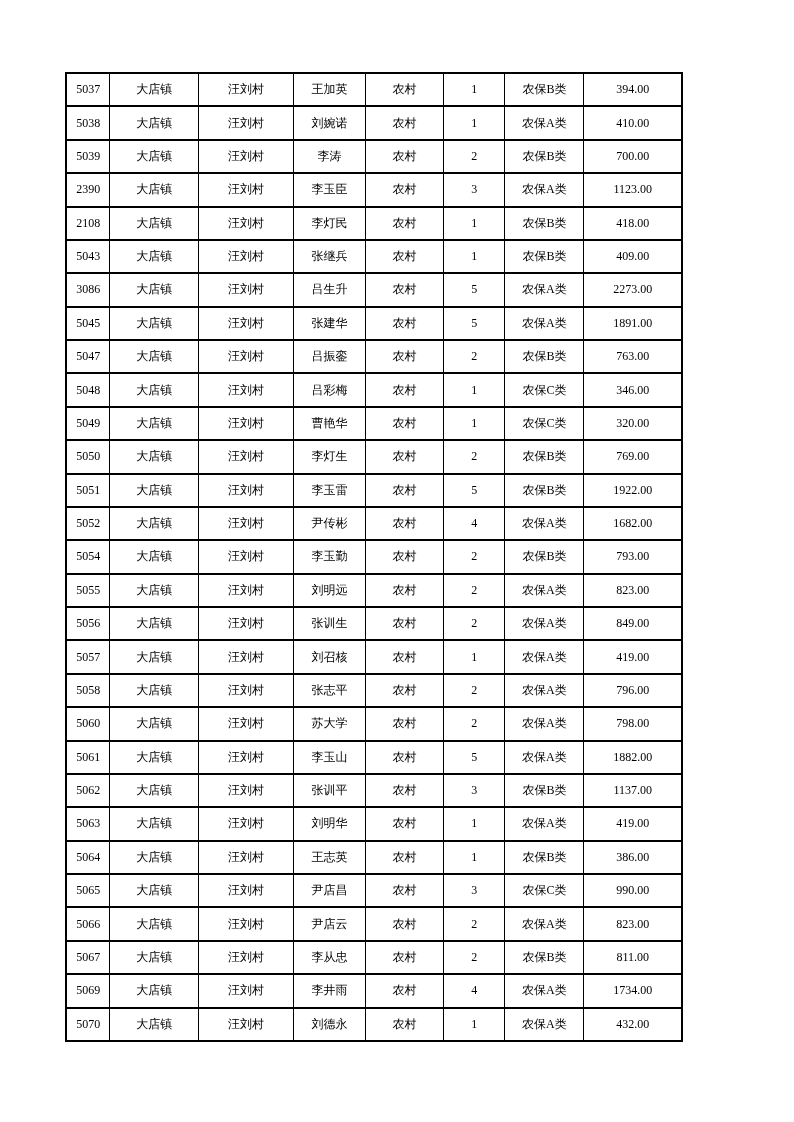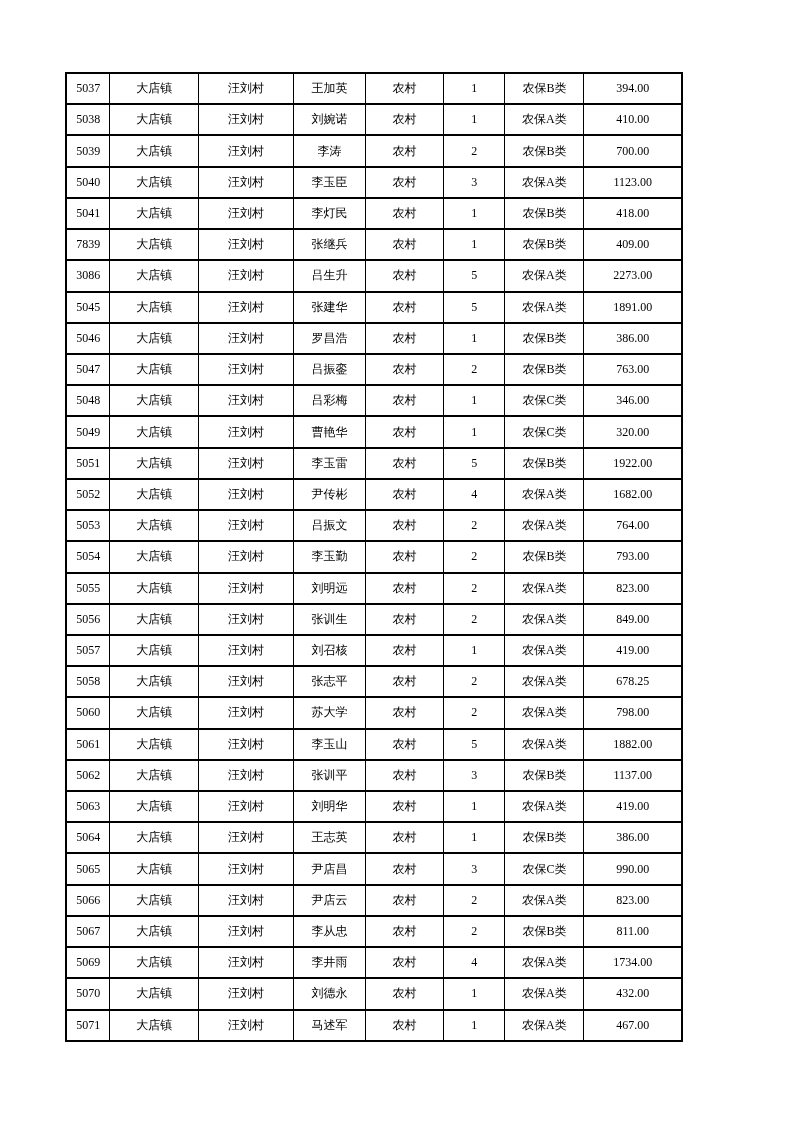--- a/index.html
+++ b/index.html
@@ -87,41 +87,41 @@
           <td>5039</td>
           <td>大店镇</td>
           <td>汪刘村</td>
           <td>李涛</td>
           <td>农村</td>
           <td>2</td>
           <td>农保B类</td>
           <td>700.00</td>
         </tr>
         <tr>
-          <td>5040</td>
+          <td>2390</td>
           <td>大店镇</td>
           <td>汪刘村</td>
           <td>李玉臣</td>
           <td>农村</td>
           <td>3</td>
           <td>农保A类</td>
           <td>1123.00</td>
         </tr>
         <tr>
-          <td>5041</td>
+          <td>2108</td>
           <td>大店镇</td>
           <td>汪刘村</td>
           <td>李灯民</td>
           <td>农村</td>
           <td>1</td>
           <td>农保B类</td>
           <td>418.00</td>
         </tr>
         <tr>
-          <td>7839</td>
+          <td>5043</td>
           <td>大店镇</td>
           <td>汪刘村</td>
           <td>张继兵</td>
           <td>农村</td>
           <td>1</td>
           <td>农保B类</td>
           <td>409.00</td>
         </tr>
         <tr>
           <td>3086</td>
@@ -135,30 +135,20 @@
         </tr>
         <tr>
           <td>5045</td>
           <td>大店镇</td>
           <td>汪刘村</td>
           <td>张建华</td>
           <td>农村</td>
           <td>5</td>
           <td>农保A类</td>
           <td>1891.00</td>
-        </tr>
-        <tr>
-          <td>5046</td>
-          <td>大店镇</td>
-          <td>汪刘村</td>
-          <td>罗昌浩</td>
-          <td>农村</td>
-          <td>1</td>
-          <td>农保B类</td>
-          <td>386.00</td>
         </tr>
         <tr>
           <td>5047</td>
           <td>大店镇</td>
           <td>汪刘村</td>
           <td>吕振銮</td>
           <td>农村</td>
           <td>2</td>
           <td>农保B类</td>
           <td>763.00</td>
@@ -177,50 +167,50 @@
           <td>5049</td>
           <td>大店镇</td>
           <td>汪刘村</td>
           <td>曹艳华</td>
           <td>农村</td>
           <td>1</td>
           <td>农保C类</td>
           <td>320.00</td>
         </tr>
         <tr>
+          <td>5050</td>
+          <td>大店镇</td>
+          <td>汪刘村</td>
+          <td>李灯生</td>
+          <td>农村</td>
+          <td>2</td>
+          <td>农保B类</td>
+          <td>769.00</td>
+        </tr>
+        <tr>
           <td>5051</td>
           <td>大店镇</td>
           <td>汪刘村</td>
           <td>李玉雷</td>
           <td>农村</td>
           <td>5</td>
           <td>农保B类</td>
           <td>1922.00</td>
         </tr>
         <tr>
           <td>5052</td>
           <td>大店镇</td>
           <td>汪刘村</td>
           <td>尹传彬</td>
           <td>农村</td>
           <td>4</td>
           <td>农保A类</td>
           <td>1682.00</td>
         </tr>
         <tr>
-          <td>5053</td>
-          <td>大店镇</td>
-          <td>汪刘村</td>
-          <td>吕振文</td>
-          <td>农村</td>
-          <td>2</td>
-          <td>农保A类</td>
-          <td>764.00</td>
-        </tr>
-        <tr>
           <td>5054</td>
           <td>大店镇</td>
           <td>汪刘村</td>
           <td>李玉勤</td>
           <td>农村</td>
           <td>2</td>
           <td>农保B类</td>
           <td>793.00</td>
         </tr>
         <tr>
@@ -254,21 +244,21 @@
           <td>419.00</td>
         </tr>
         <tr>
           <td>5058</td>
           <td>大店镇</td>
           <td>汪刘村</td>
           <td>张志平</td>
           <td>农村</td>
           <td>2</td>
           <td>农保A类</td>
-          <td>678.25</td>
+          <td>796.00</td>
         </tr>
         <tr>
           <td>5060</td>
           <td>大店镇</td>
           <td>汪刘村</td>
           <td>苏大学</td>
           <td>农村</td>
           <td>2</td>
           <td>农保A类</td>
           <td>798.00</td>
@@ -355,26 +345,16 @@
         </tr>
         <tr>
           <td>5070</td>
           <td>大店镇</td>
           <td>汪刘村</td>
           <td>刘德永</td>
           <td>农村</td>
           <td>1</td>
           <td>农保A类</td>
           <td>432.00</td>
-        </tr>
-        <tr>
-          <td>5071</td>
-          <td>大店镇</td>
-          <td>汪刘村</td>
-          <td>马述军</td>
-          <td>农村</td>
-          <td>1</td>
-          <td>农保A类</td>
-          <td>467.00</td>
         </tr>
       </tbody>
   </table>
 </div>
 
 </body></html>

